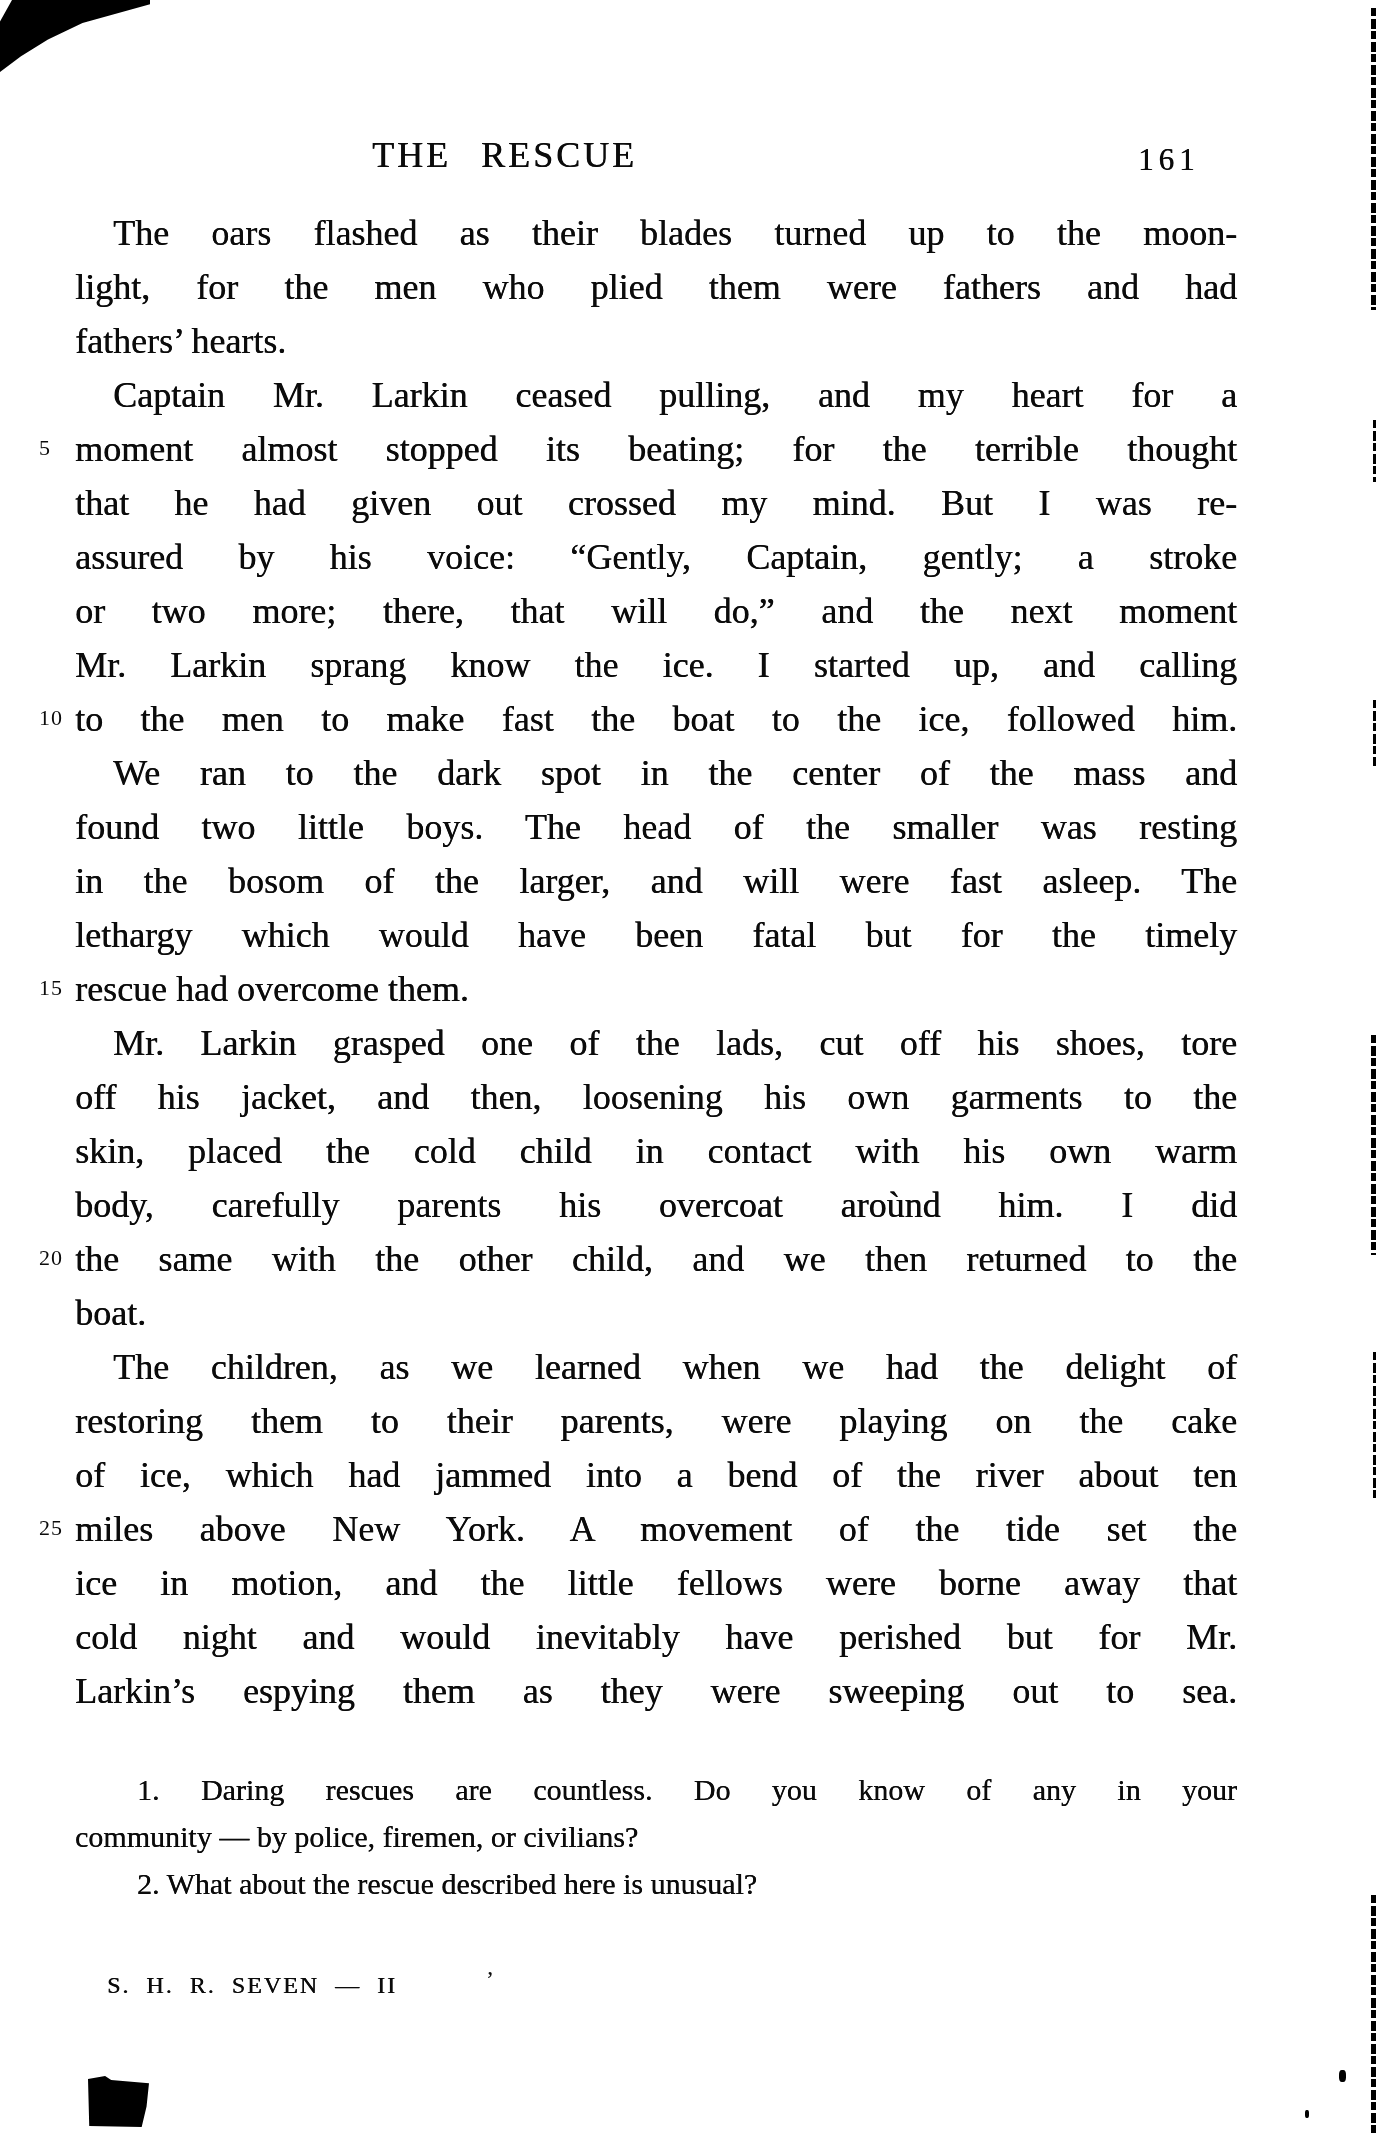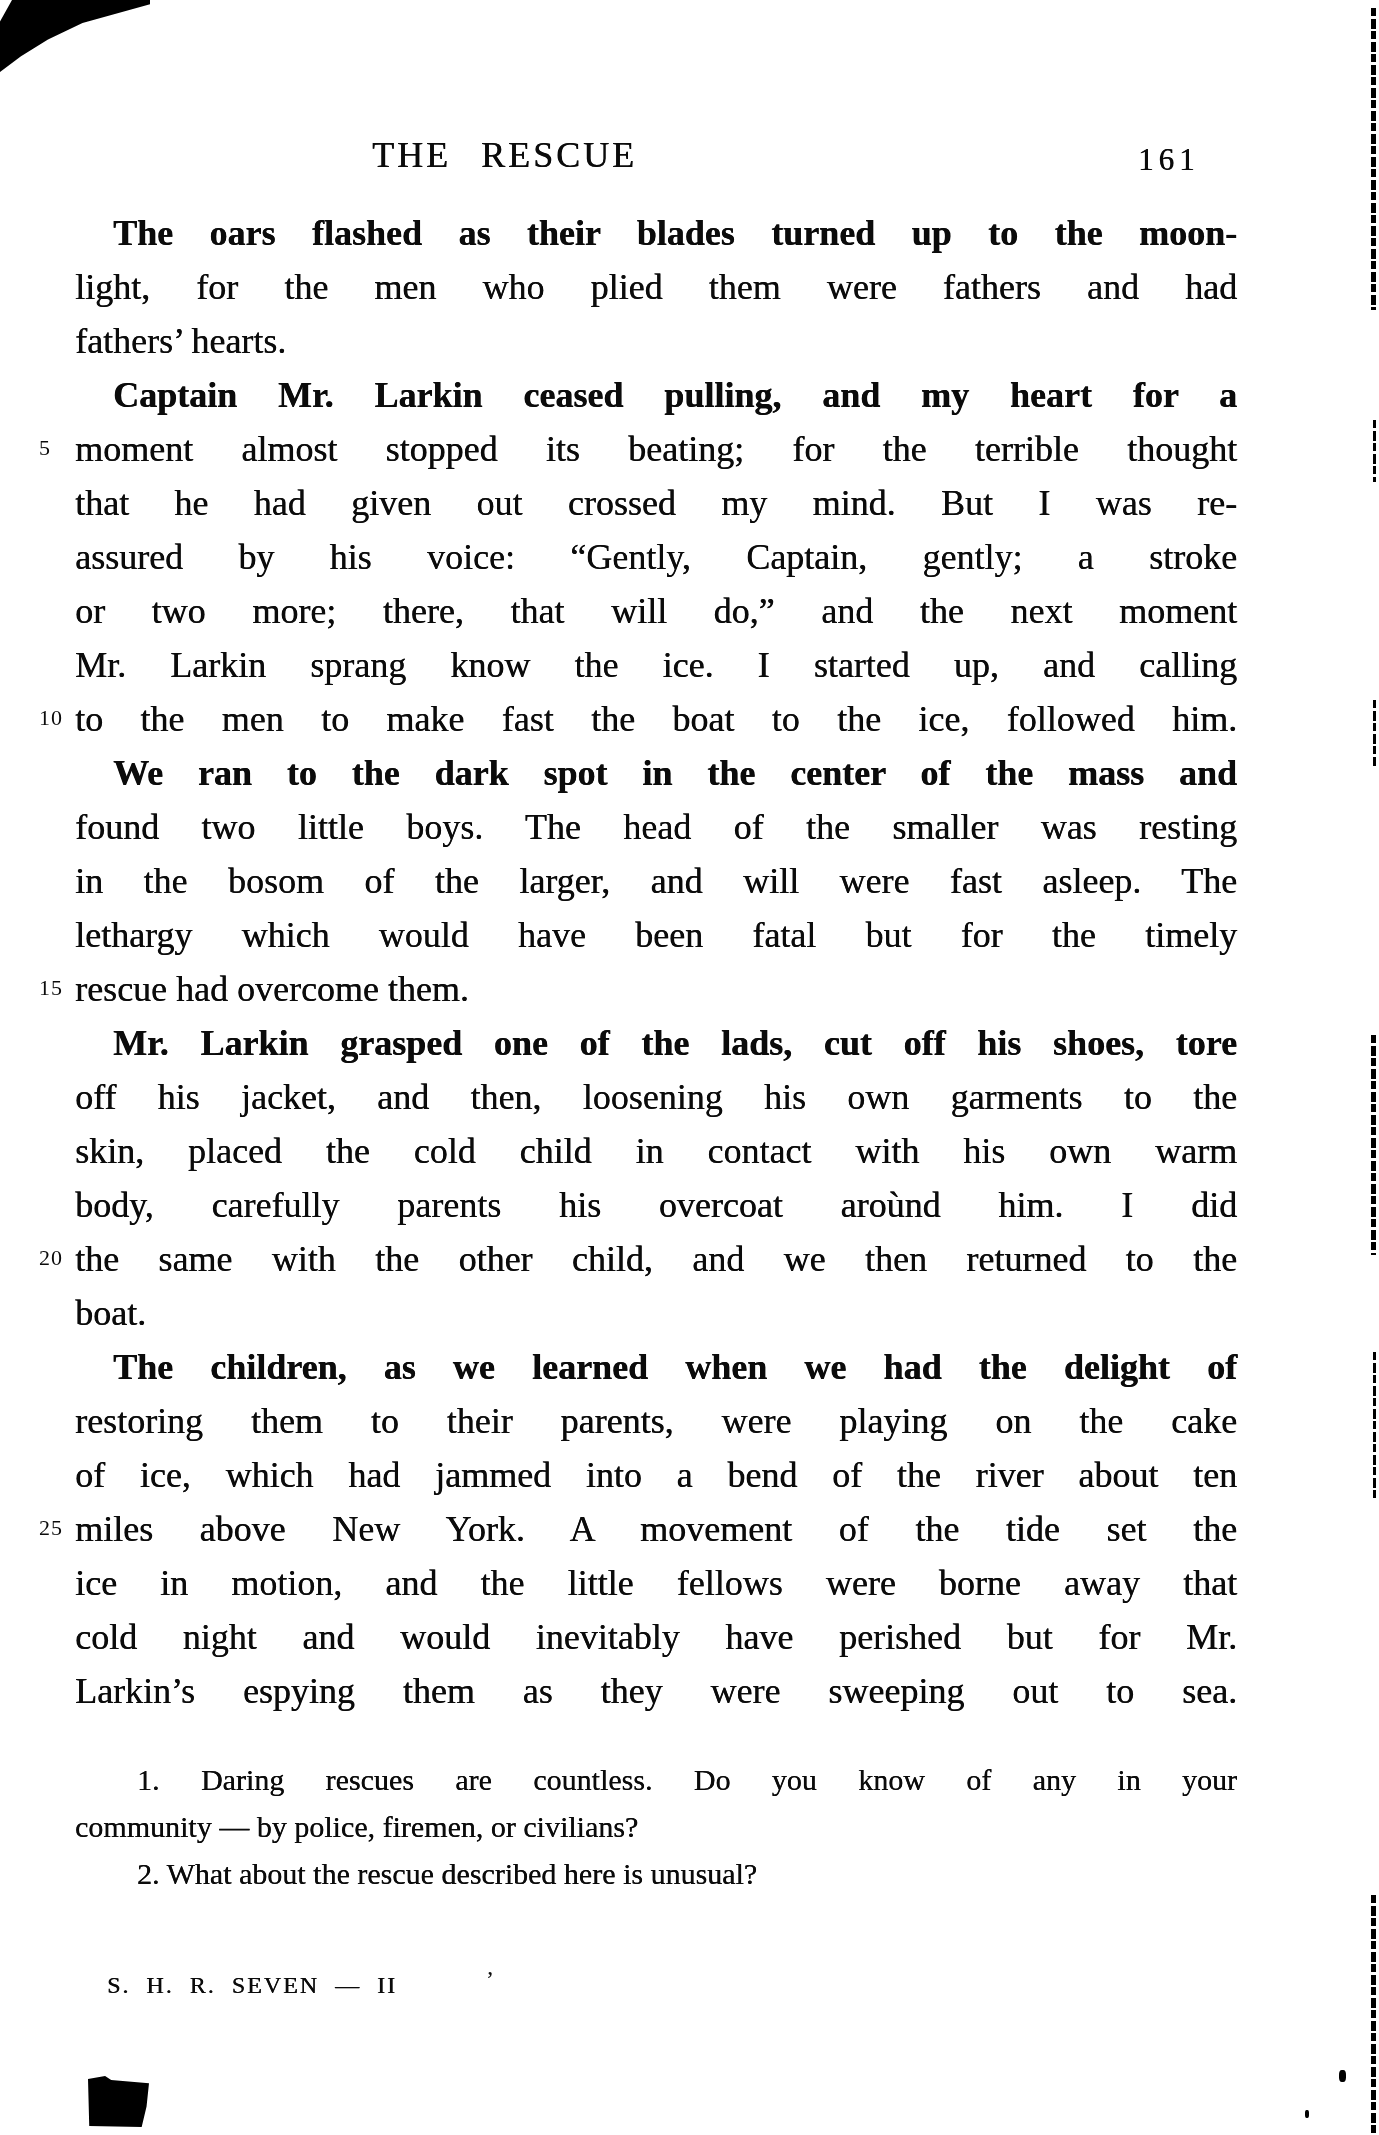--- a/index.html
+++ b/index.html
@@ -26,28 +26,28 @@
   .column{
     position:absolute;left:75px;top:206px;width:1162px;
   }
   .line{
     position:relative;
     min-height:54px;line-height:54px;
     font-size:36px;
     text-shadow:0.4px 0 0 currentColor;
   }
   .line.just{text-align:justify;text-align-last:justify;}
-  .line.indent{padding-left:38px;font-weight:bold;}
+  .line.indent{padding-left:38px;}
   .lineno{
     position:absolute;left:-36px;top:15px;
     font-size:22px;line-height:1;letter-spacing:1px;
     text-shadow:none;
   }
   
-  .questions{margin-top:38px;}
+  .questions{margin-top:48px;}
   .qline{
     position:relative;
     min-height:47px;line-height:47px;
     font-size:30px;
     text-shadow:0.3px 0 0 currentColor;
   }
   .qline.just{text-align:justify;text-align-last:justify;}
   .qline.indent{padding-left:62px;}
   
   .footer{

